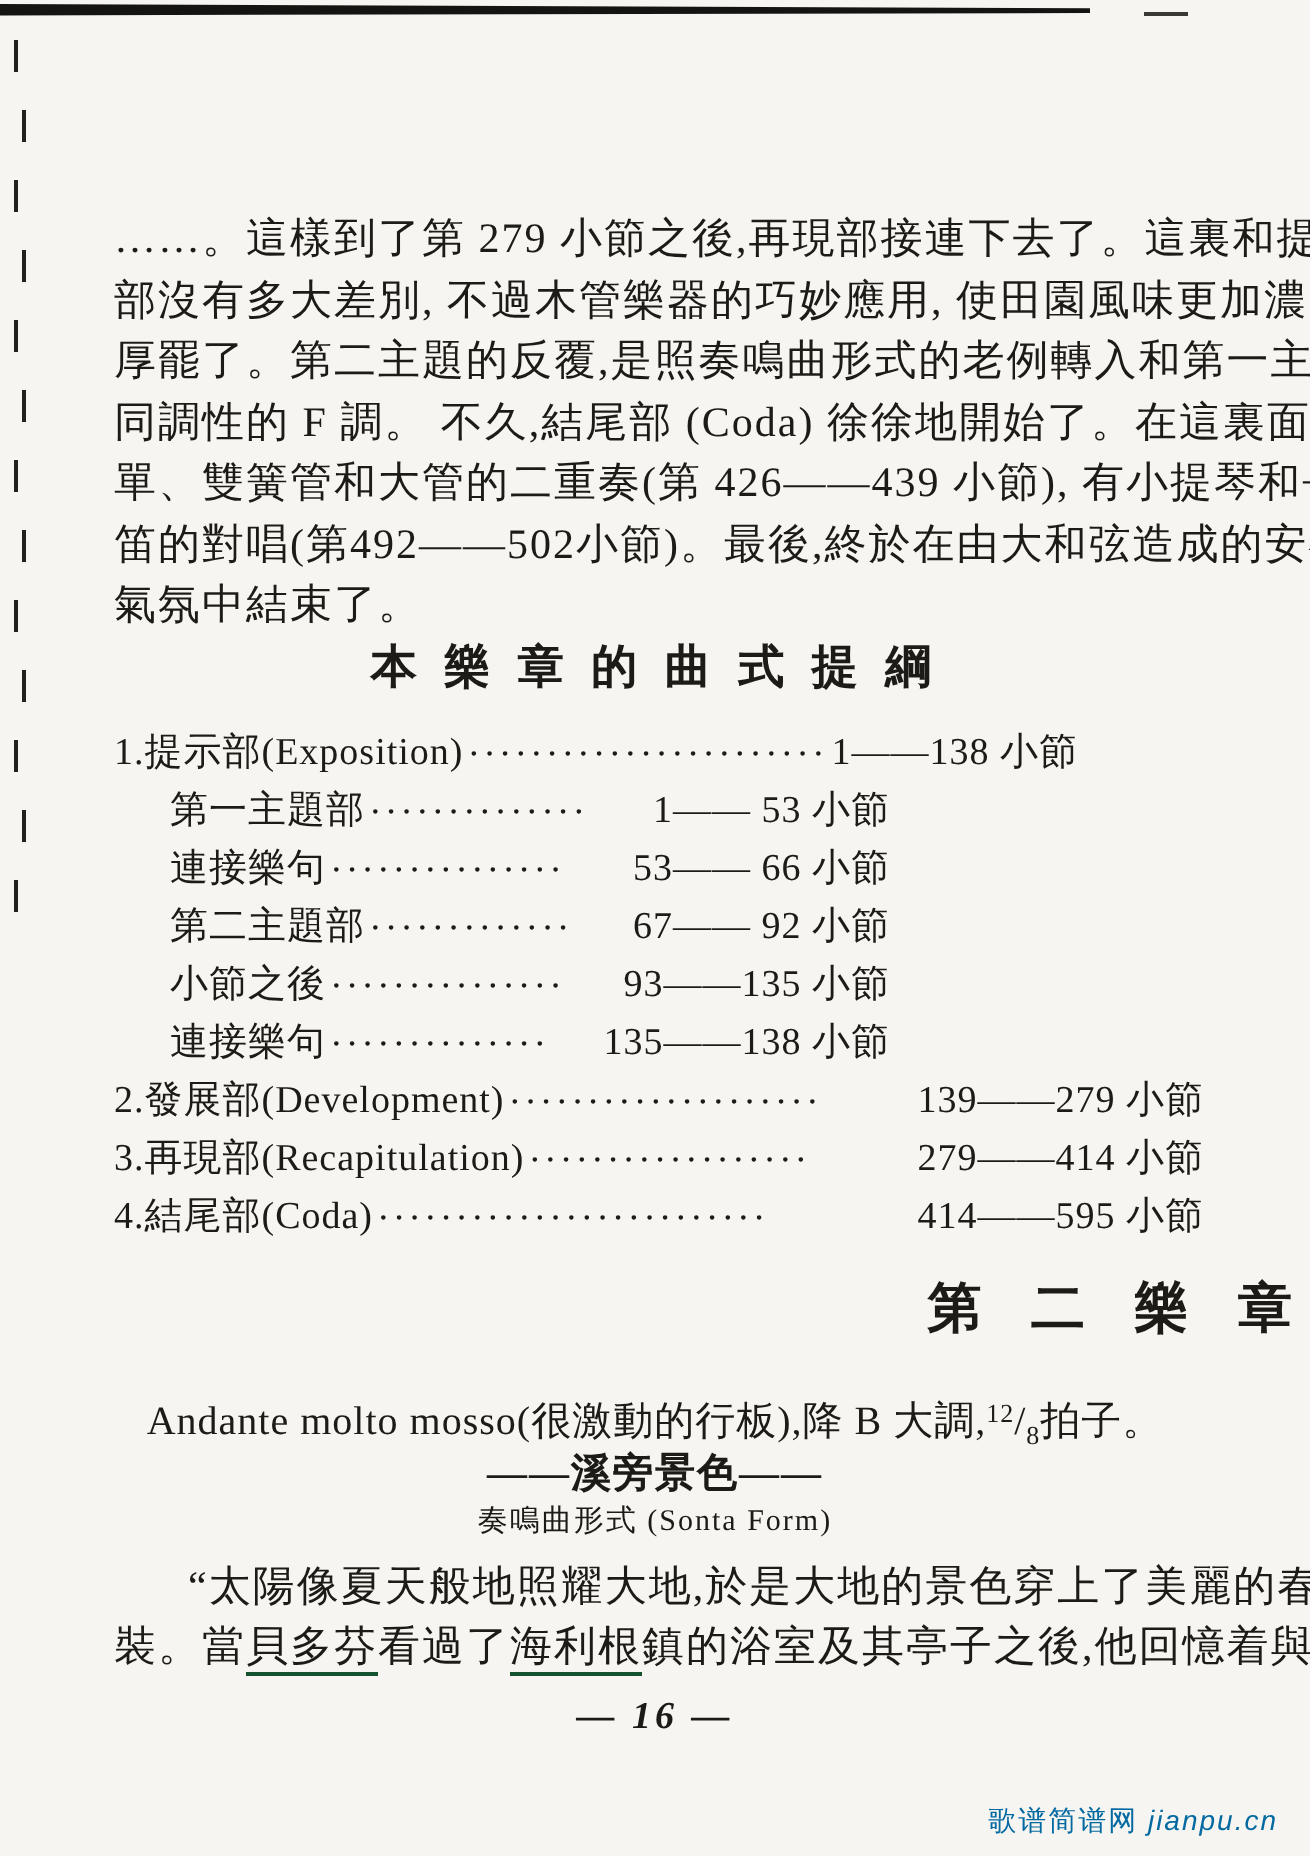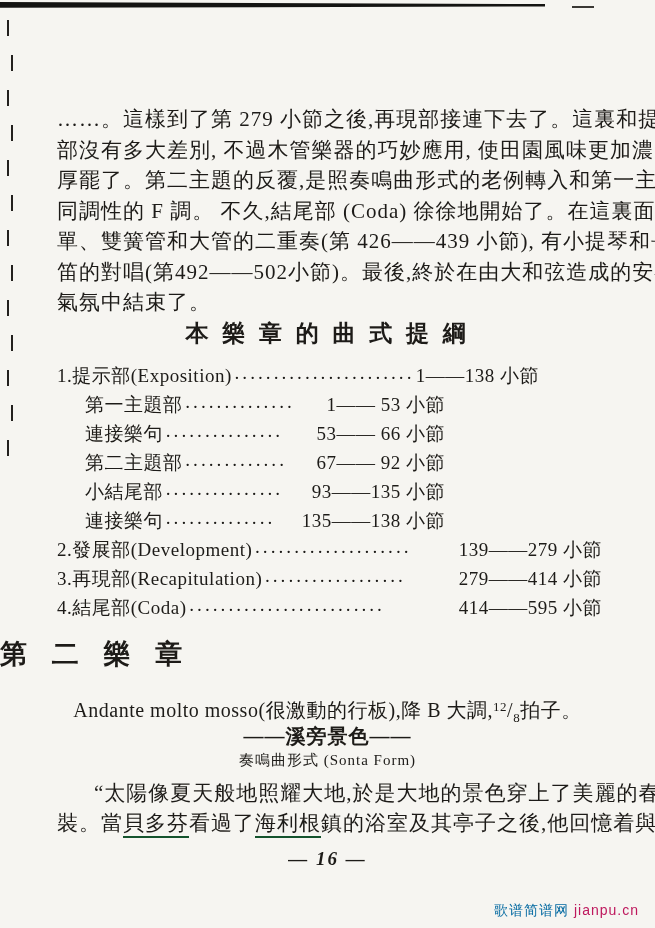--- a/index.html
+++ b/index.html
@@ -41,21 +41,21 @@
   
   #outline-list{position:absolute;left:57px;top:360px;width:548px;font-size:19px;}
   .orow{display:flex;align-items:flex-end;height:29px;width:545px;white-space:nowrap;}
   .orow .lbl{flex:0 0 auto;letter-spacing:0.5px;}
   .orow .dots{flex:1 1 auto;overflow:hidden;letter-spacing:1.5px;margin:0 2px;}
   .orow .rng{flex:0 0 auto;letter-spacing:0.5px;}
   .orow.w1{width:482px;}
   .orow.sub{margin-left:28px;width:360px;}
   
   #mv2-heading{
-    position:absolute;left:0;top:636px;width:655px;text-align:left;
+    position:absolute;left:0;top:636px;width:655px;text-align:right;
     font-size:27px;font-weight:bold;letter-spacing:9px;
   }
   #tempo-line{
     position:absolute;left:0;top:697px;width:655px;text-align:center;
     font-size:20px;letter-spacing:0.5px;white-space:nowrap;
   }
   #tempo-line .sup{font-size:13px;vertical-align:6px;}
   #tempo-line .sub{font-size:13px;vertical-align:-5px;}
   #mv2-subtitle{
     position:absolute;left:0;top:723px;width:655px;text-align:center;
@@ -71,21 +71,21 @@
   #page-number{
     position:absolute;left:0;top:848px;width:655px;text-align:center;
     font-size:19px;font-weight:bold;font-style:italic;letter-spacing:2px;
   }
   #watermark{
     position:absolute;right:16px;top:902px;
     font-size:14px;letter-spacing:1px;
     font-family:"Liberation Sans","DejaVu Sans",sans-serif;
   }
   #watermark .wm-name{color:#0369a1;}
-  #watermark .wm-url{color:#be185d;}
+  #watermark .wm-url{color:#0369a1;font-style:italic;}
 </style>
 </head>
 <body>
 
 <div id="page">
 
   <div class="top-scan-line"></div>
   <div class="top-scan-dash"></div>
   <div class="binding-dashes-a"></div>
   <div class="binding-dashes-b"></div>
@@ -117,21 +117,21 @@
       <span class="lbl">連接樂句</span>
       <span class="dots">···············</span>
       <span class="rng">53—— 66 小節</span>
     </div>
     <div class="orow sub">
       <span class="lbl">第二主題部</span>
       <span class="dots">·············</span>
       <span class="rng">67—— 92 小節</span>
     </div>
     <div class="orow sub">
-      <span class="lbl">小結尾部</span>
+      <span class="lbl">小節之後</span>
       <span class="dots">···············</span>
       <span class="rng">93——135 小節</span>
     </div>
     <div class="orow sub">
       <span class="lbl">連接樂句</span>
       <span class="dots">··············</span>
       <span class="rng">135——138 小節</span>
     </div>
     <div class="orow">
       <span class="lbl">2.發展部(Development)</span>

